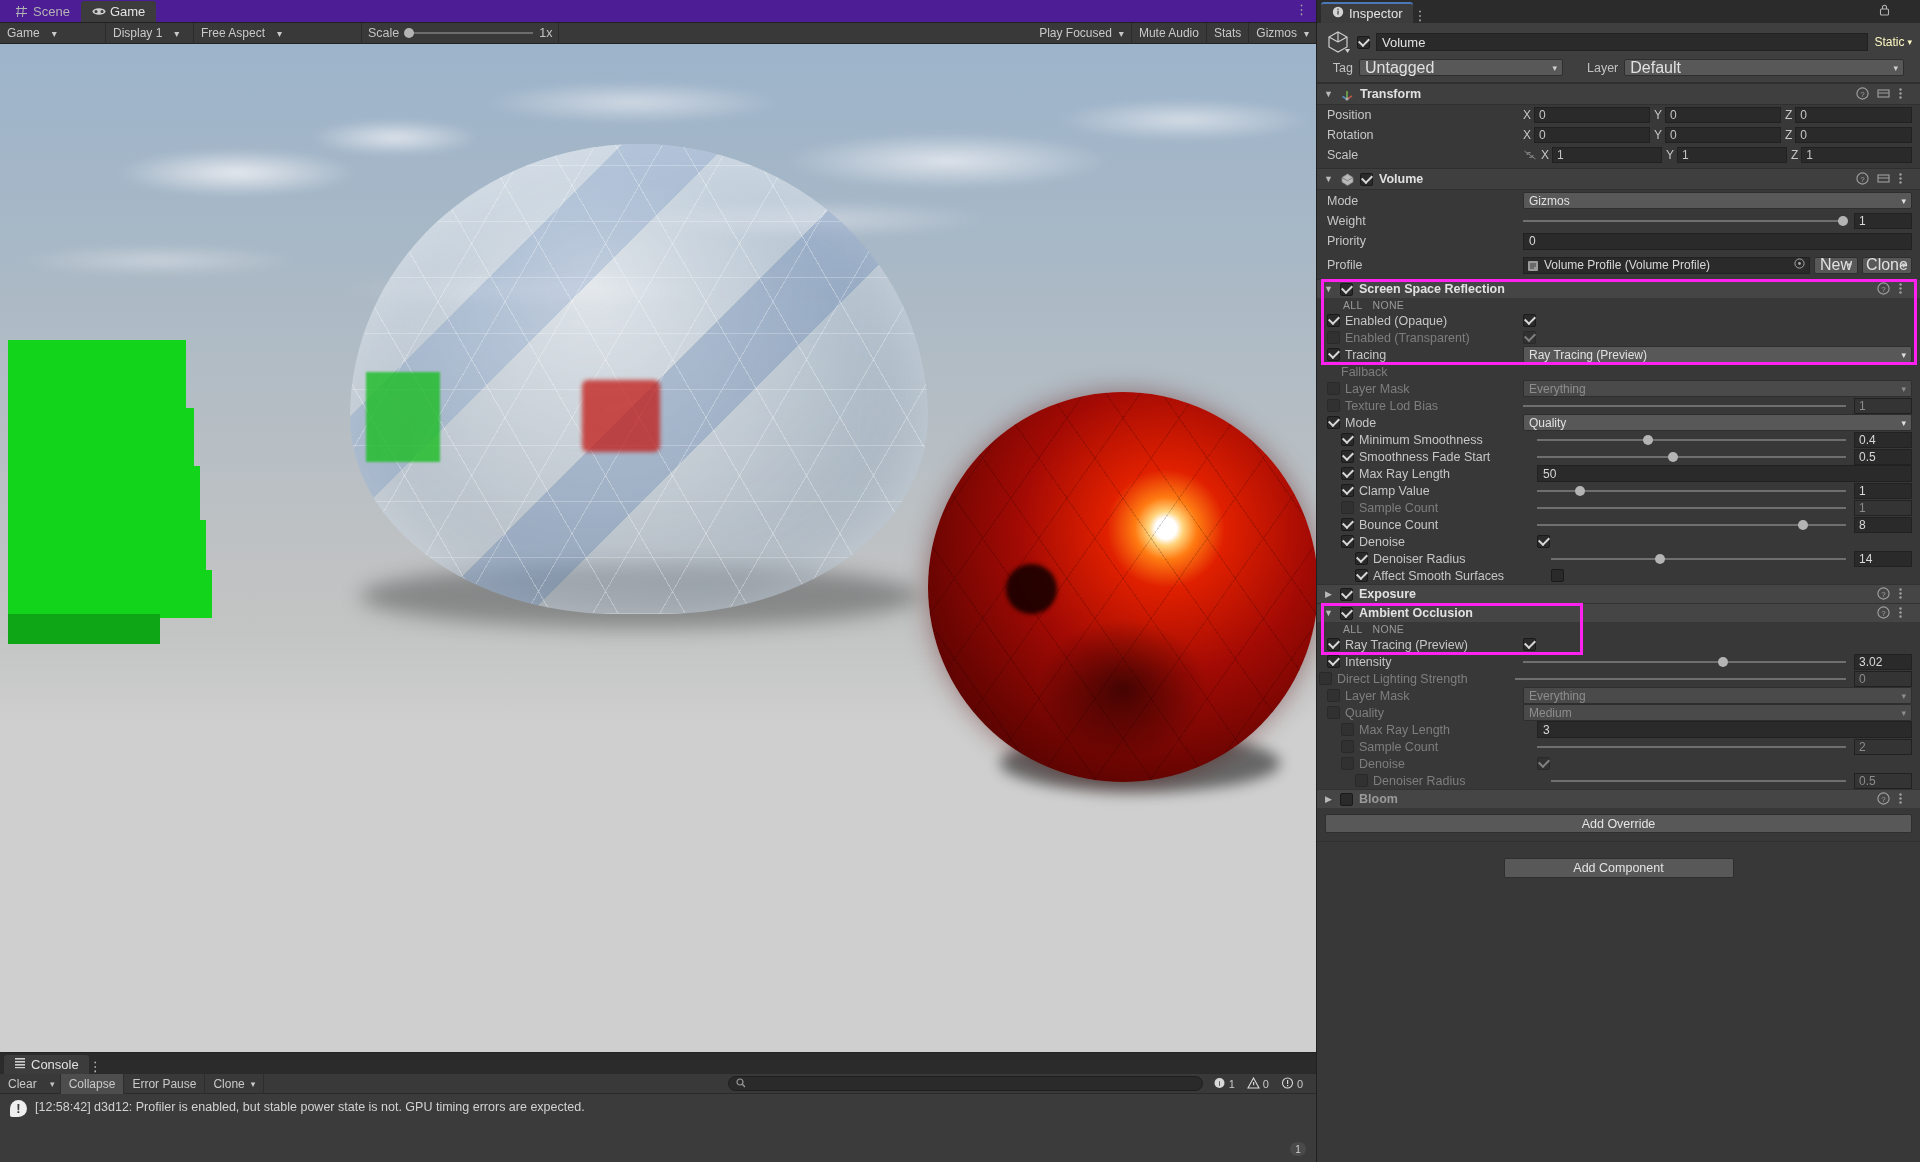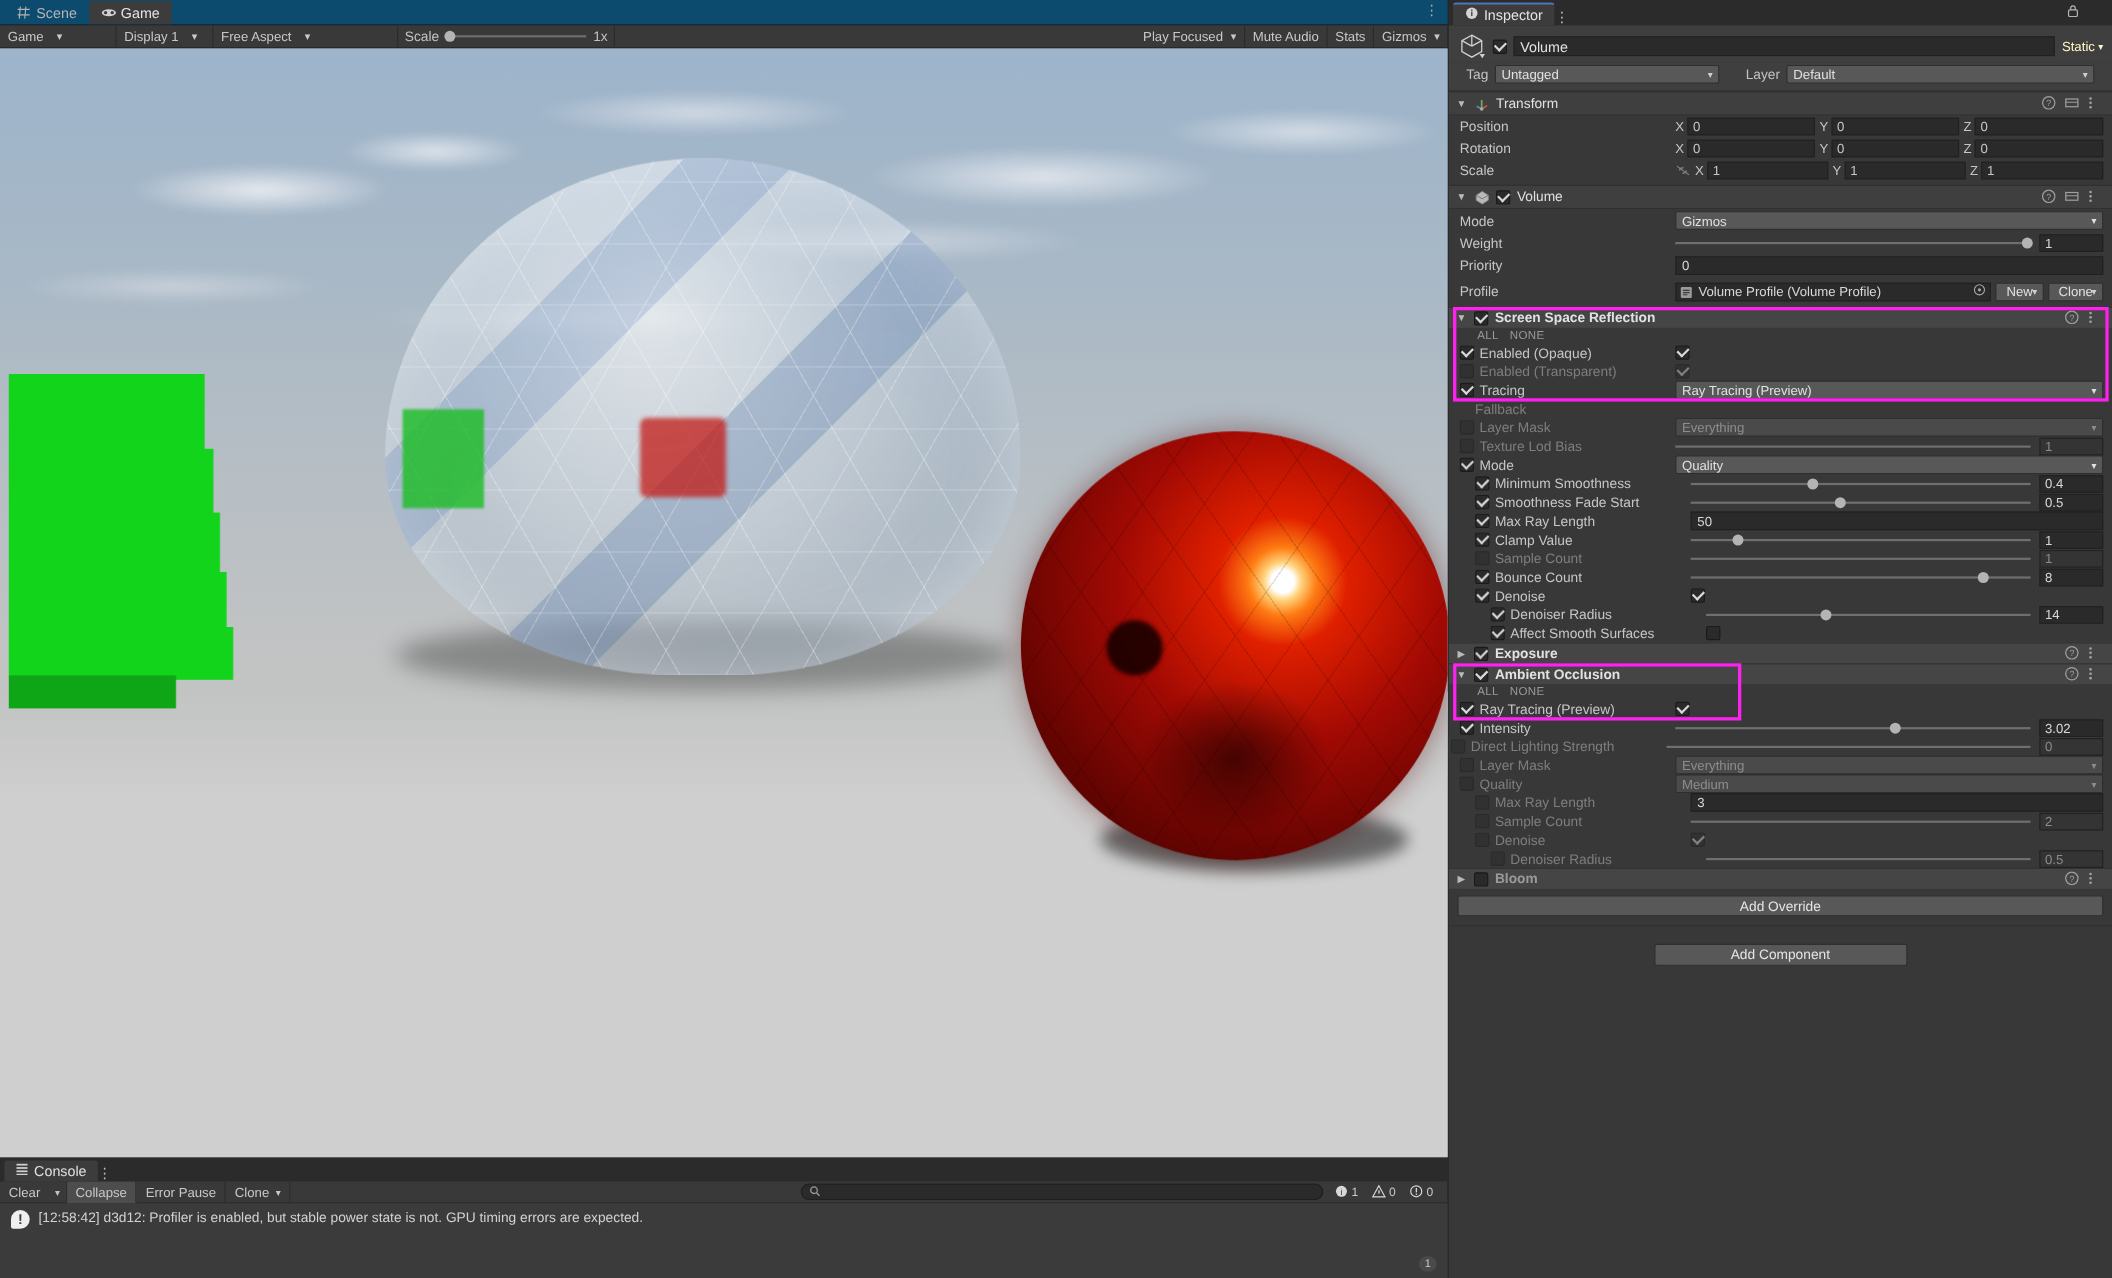--- a/index.html
+++ b/index.html
@@ -9,21 +9,21 @@
     font-family: "Liberation Sans", sans-serif;
     font-size: 13px;
     color: #c4c4c4;
     overflow: hidden;
   }
   .app { position: relative; width: 1920px; height: 1162px; display: flex; background:#1b1b1b; }
 
   
   .left { width: 1316px; height: 1162px; display: flex; flex-direction: column; background:#383838; }
 
-  .tabbar { height: 23px; background: #0c4a6e; display: flex; align-items: flex-end; padding-left: 4px; border-bottom: 1px solid #212121; position: relative;}
+  .tabbar { height: 23px; background: #4c1d95; display: flex; align-items: flex-end; padding-left: 4px; border-bottom: 1px solid #212121; position: relative;}
   .tab { height: 21px; display: flex; align-items: center; gap: 5px; padding: 0 11px; font-size: 13px; color: #b4b4b4; background: transparent; border-radius: 3px 3px 0 0;}
   .tab.active { background: #3c3c3c; color: #e4e4e4; }
   .tab .ic { display:inline-block; width:13px; height:13px; }
 
   .tabbar .dots { position: absolute; right: 8px; top: 3px; color:#b0b0b0; font-size:13px; letter-spacing:0; line-height:14px;}
   .lockicon { position:absolute; right:30px; top:4px; width:11px;height:12px; }
 
   .gametoolbar { height: 21px; background: #393939; display: flex; align-items: center; border-bottom: 1px solid #232323; font-size: 12px; }
   .tbtn { height: 21px; display: flex; align-items: center; padding: 0 7px; color: #c9c9c9; border-right: 1px solid #2b2b2b; white-space: nowrap;}
   .tbtn.drop::after { content: "▾"; margin-left: 12px; font-size: 10px; color:#c9c9c9; }
@@ -139,26 +139,26 @@
   .cubeicon{ width:26px;height:26px; flex:none; }
   .chk { width:13px;height:13px; border:1px solid #1a1a1a; background:#2a2a2a; border-radius:2px; display:flex;align-items:center;justify-content:center; flex:none;}
   .chk.checked::after{ content:""; width:8px;height:5px; border-left:2px solid #d8d8d8; border-bottom:2px solid #d8d8d8; transform: rotate(-45deg) translate(1px,-1px);}
   .chk.dim{ opacity:.45; }
   .namefield{ flex:1; height:18px; background:#2a2a2a; border:1px solid #212121; color:#e2e2e2; font-size:13px; padding:0 5px; display:flex; align-items:center;}
   .statictxt{ font-size:12px; color:#fef9c3; display:flex;align-items:center; gap:3px;justify-content:flex-end;}
   .statictxt::after{ content:"▾"; font-size:9px;}
 
   .taglayer{ display:flex; align-items:center; padding:2px 8px 6px 8px; gap:6px; background:#3f3f3f; border-bottom:1px solid #2f2f2f;}
   .lbl{ font-size:12.5px; color:#c2c2c2;}
-  .ddown{ height:17px; background:#585858; border:1px solid #2e2e2e; border-radius:2px; display:flex; align-items:center; padding:0 5px; font-size:12px; color:#e0e0e0; position:relative;}
+  .ddown{ height:17px; background:#585858; border:1px solid #2e2e2e; border-radius:2px; display:flex; align-items:center; padding:0 5px; font-size:16px; color:#e0e0e0; position:relative;}
   .ddown::after{ content:"▾"; position:absolute; right:5px; font-size:9px; color:#d0d0d0;}
 
   .comphdr{ height:22px; background:#3f3f3f; display:flex; align-items:center; gap:6px; padding:0 6px; border-top:1px solid #2f2f2f; border-bottom:1px solid #303030;}
   .foldout{ width:11px;height:11px; display:flex;align-items:center;justify-content:center; font-size:9px; color:#b9b9b9; flex:none;}
-  .comptitle{ font-weight:normal; font-size:12.5px; color:#e0e0e0;}
+  .comptitle{ font-weight:bold; font-size:12.5px; color:#e0e0e0;}
   .hdricons{ margin-left:auto; display:flex; gap:7px; align-items:center; padding-right:2px;}
   .ico{ width:14px;height:14px; opacity:.8;}
 
   .row{ display:flex; align-items:center; height:17px; padding-left:10px; font-size:12.5px; }
   .row .rl{ width:196px; color:#c6c6c6; display:flex; align-items:center; gap:5px; flex:none; white-space:nowrap; overflow:hidden;}
   .row .rv{ flex:1; display:flex; align-items:center; gap:4px; padding-right:8px;}
   .row.dim .rl{ color:#7e7e7e; }
   .axis{ display:flex; align-items:center; gap:3px; flex:1;}
   .axis span{ color:#c6c6c6; font-size:12px;}
   .numfield{ flex:1; height:16px; background:#2a2a2a; border:1px solid #212121; font-size:12px; color:#d8d8d8; padding:0 4px; display:flex; align-items:center;}

